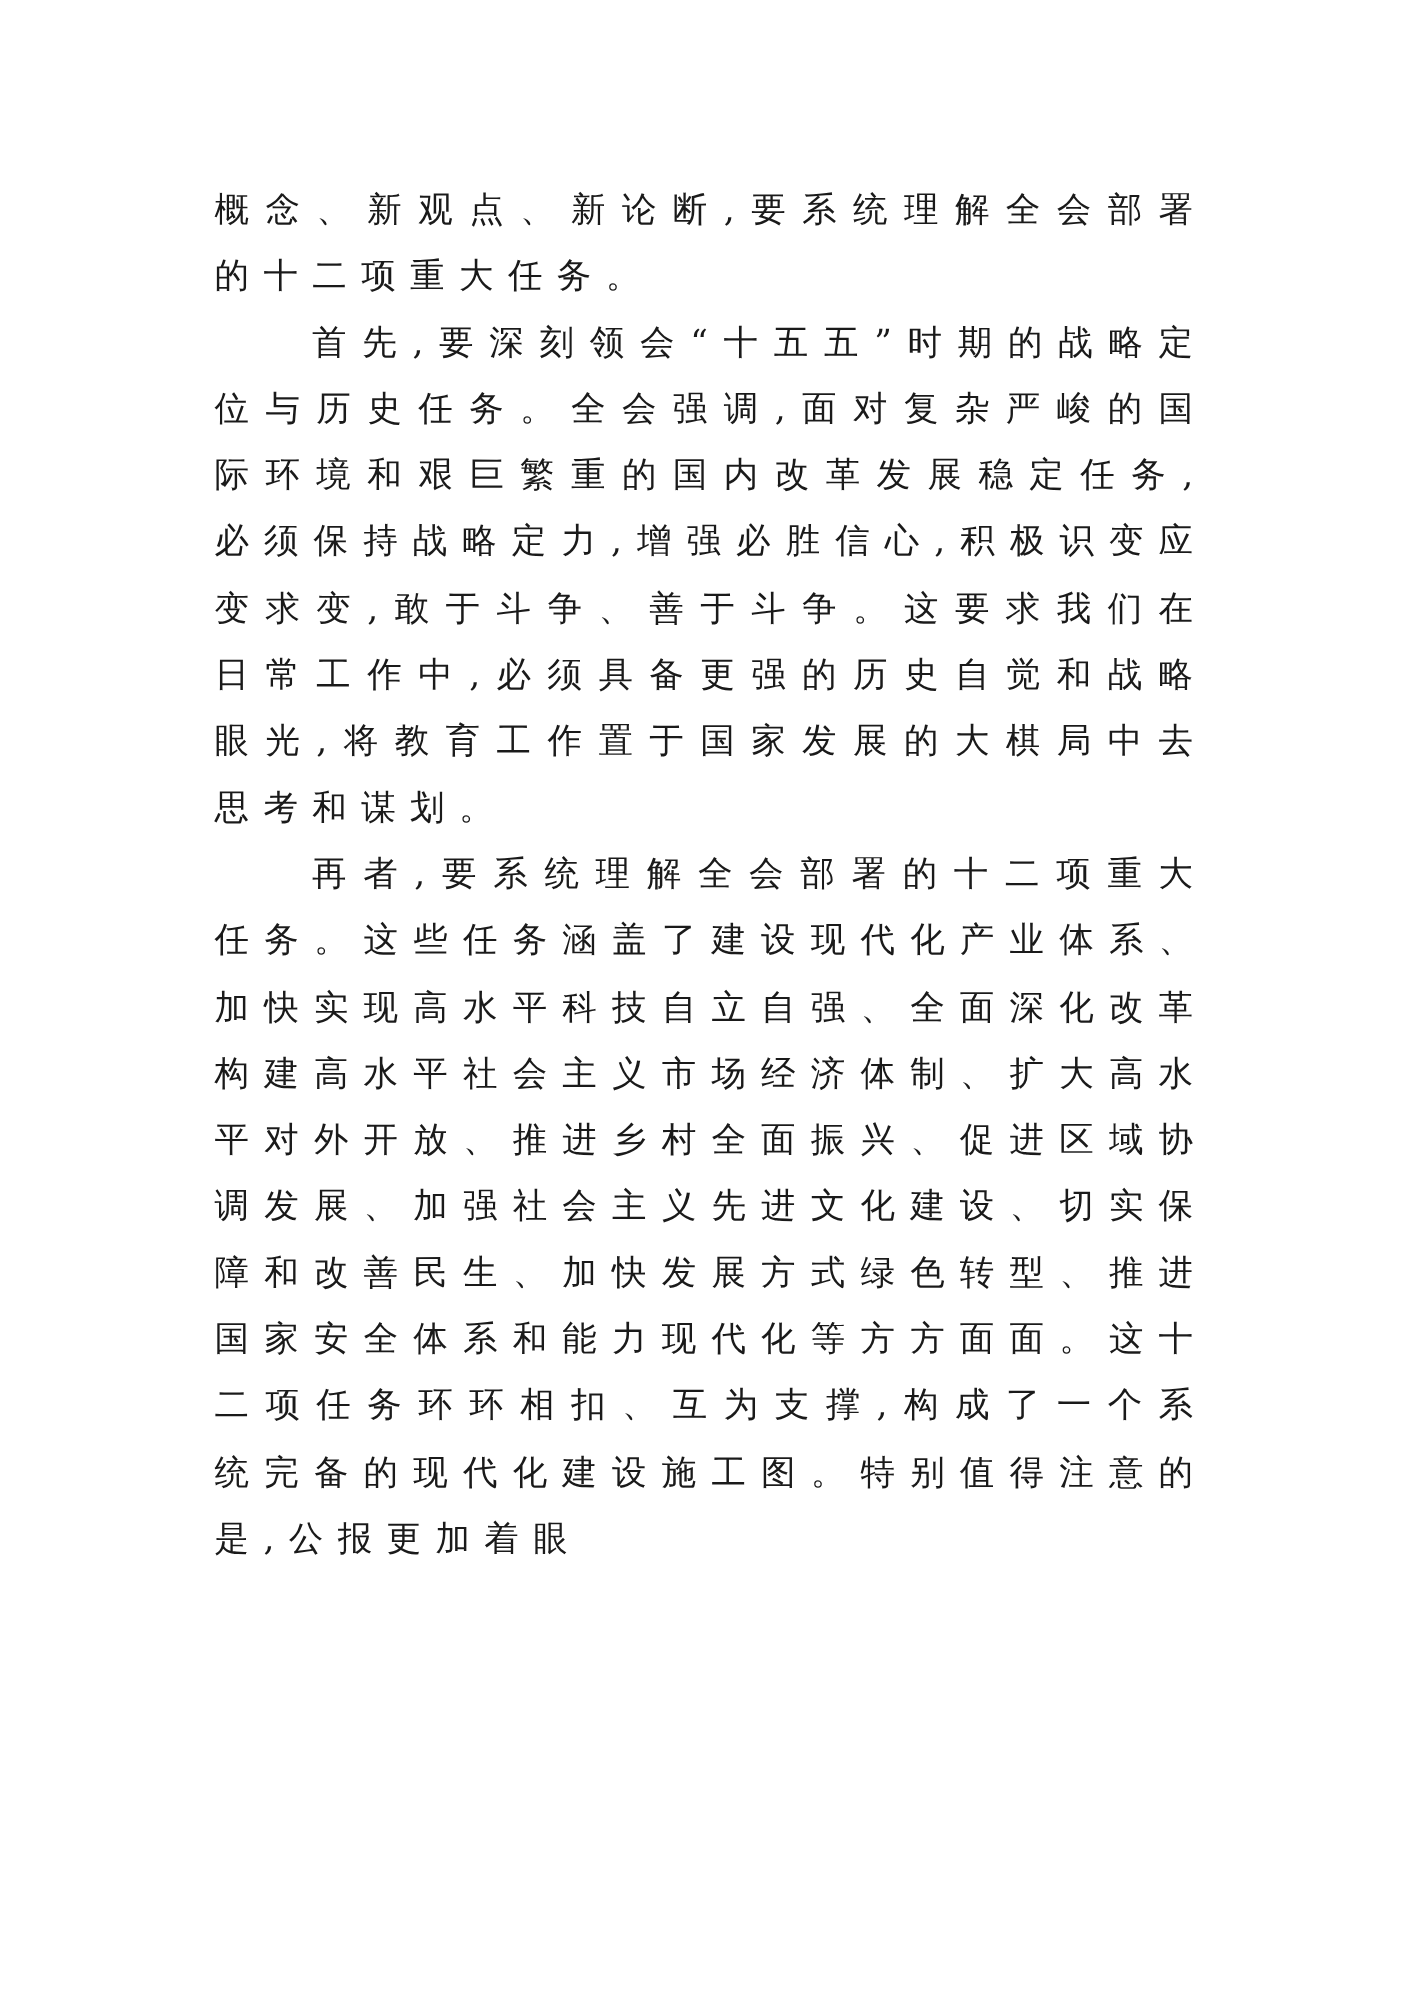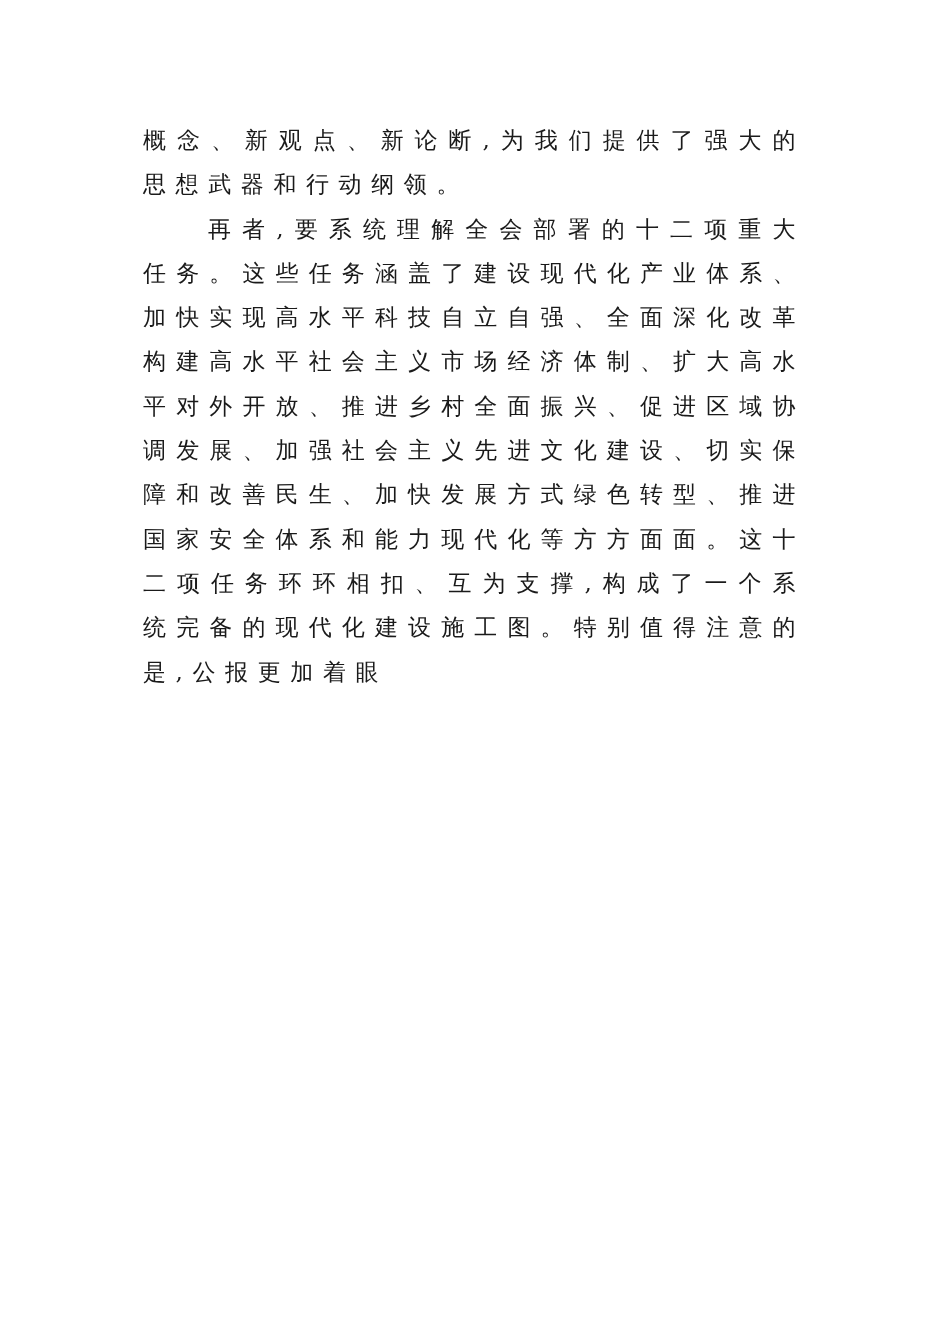--- a/index.html
+++ b/index.html
@@ -31,15 +31,16 @@
       word-break: break-all;
     }
     .para.indent {
       text-indent: 65px;
     }
   </style>
 </head>
 <body>
 
 <div class="page">
-  <p class="para">概念、新观点、新论断,为我们提供了强大的思想武器和行动纲领。</p>
+  <p class="para">概念、新观点、新论断,要系统理解全会部署的十二项重大任务。</p>
+  <p class="para indent">首先,要深刻领会“十五五”时期的战略定位与历史任务。全会强调,面对复杂严峻的国际环境和艰巨繁重的国内改革发展稳定任务,必须保持战略定力,增强必胜信心,积极识变应变求变,敢于斗争、善于斗争。这要求我们在日常工作中,必须具备更强的历史自觉和战略眼光,将教育工作置于国家发展的大棋局中去思考和谋划。</p>
   <p class="para indent">再者,要系统理解全会部署的十二项重大任务。这些任务涵盖了建设现代化产业体系、加快实现高水平科技自立自强、全面深化改革构建高水平社会主义市场经济体制、扩大高水平对外开放、推进乡村全面振兴、促进区域协调发展、加强社会主义先进文化建设、切实保障和改善民生、加快发展方式绿色转型、推进国家安全体系和能力现代化等方方面面。这十二项任务环环相扣、互为支撑,构成了一个系统完备的现代化建设施工图。特别值得注意的是,公报更加着眼</p>
 </div>
 
 </body></html>

